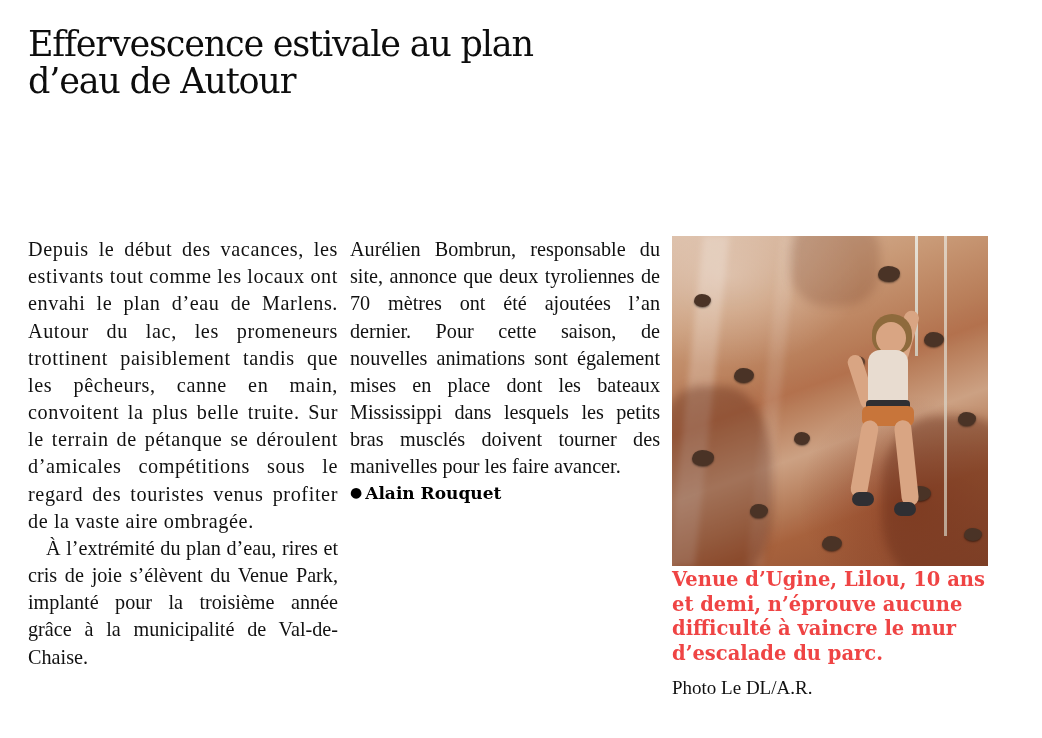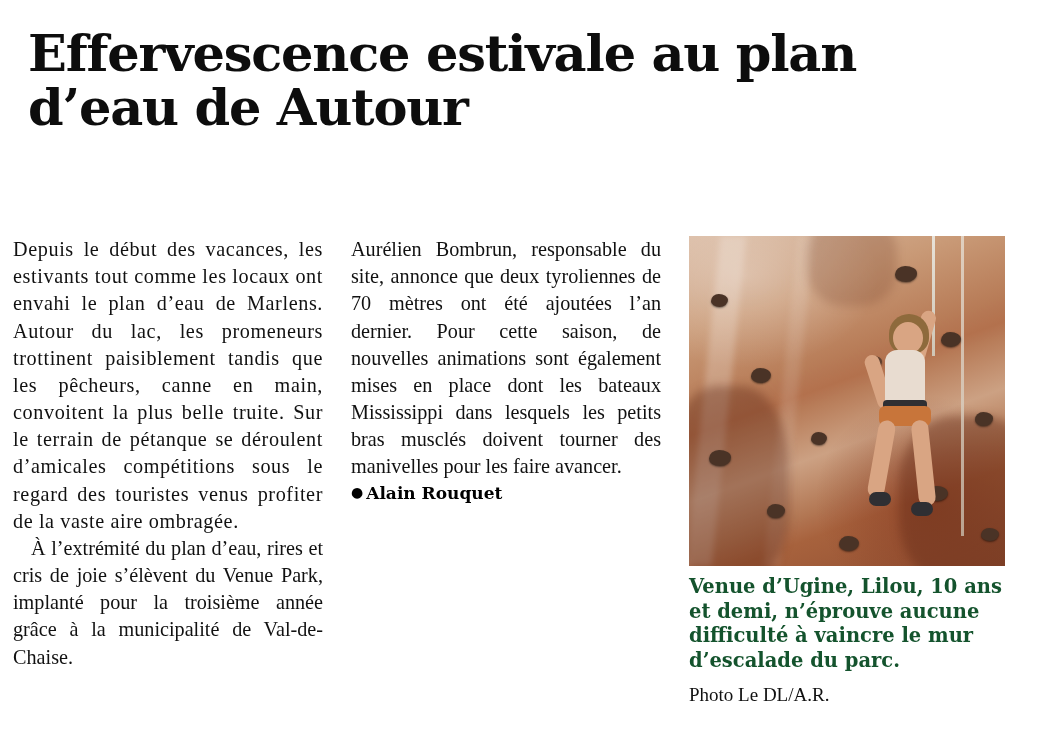--- a/index.html
+++ b/index.html
@@ -25,35 +25,35 @@
     font-family: "DejaVu Serif", serif;
     font-weight: bold;
     font-size: 25px;
     letter-spacing: -0.2px;
     color: #9e1b1b;
     margin: 0 0 2px 0;
     line-height: 1.1;
   }
   .headline {
     font-family: "DejaVu Serif", serif;
-    font-weight: bold;
-    font-size: 51px;
+    font-weight: normal;
+    font-size: 35px;
     line-height: 1.06;
     letter-spacing: -1.2px;
     margin: 4px 0 0 0;
     color: #0d0d0d;
   }
   .headline span { display: block; }
   .columns {
     position: absolute;
     top: 236px;
-    left: 13px;
+    left: 28px;
     right: 24px;
     display: flex;
-    gap: 28px;
+    gap: 12px;
   }
   .col {
     width: 310px;
     flex: 0 0 310px;
   }
   .col p {
     margin: 0;
     font-size: 20.2px;
     line-height: 1.345;
     text-align: justify;
@@ -162,22 +162,22 @@
     left: 34px; top: 98px;
     width: 44px; height: 10px;
     background: #2f2f33;
     border-radius: 4px;
   }
   .caption {
     font-family: "DejaVu Serif", serif;
     font-weight: bold;
     font-size: 19.5px;
     line-height: 1.26;
-    margin-top: 9px;
-    color: #14532d;
+    margin-top: 2px;
+    color: #ef4444;
   }
   .credit {
     font-family: "Liberation Serif", serif;
     font-size: 19px;
     margin-top: 11px;
     color: #111111;
   }
 </style>
 </head>
 <body>

